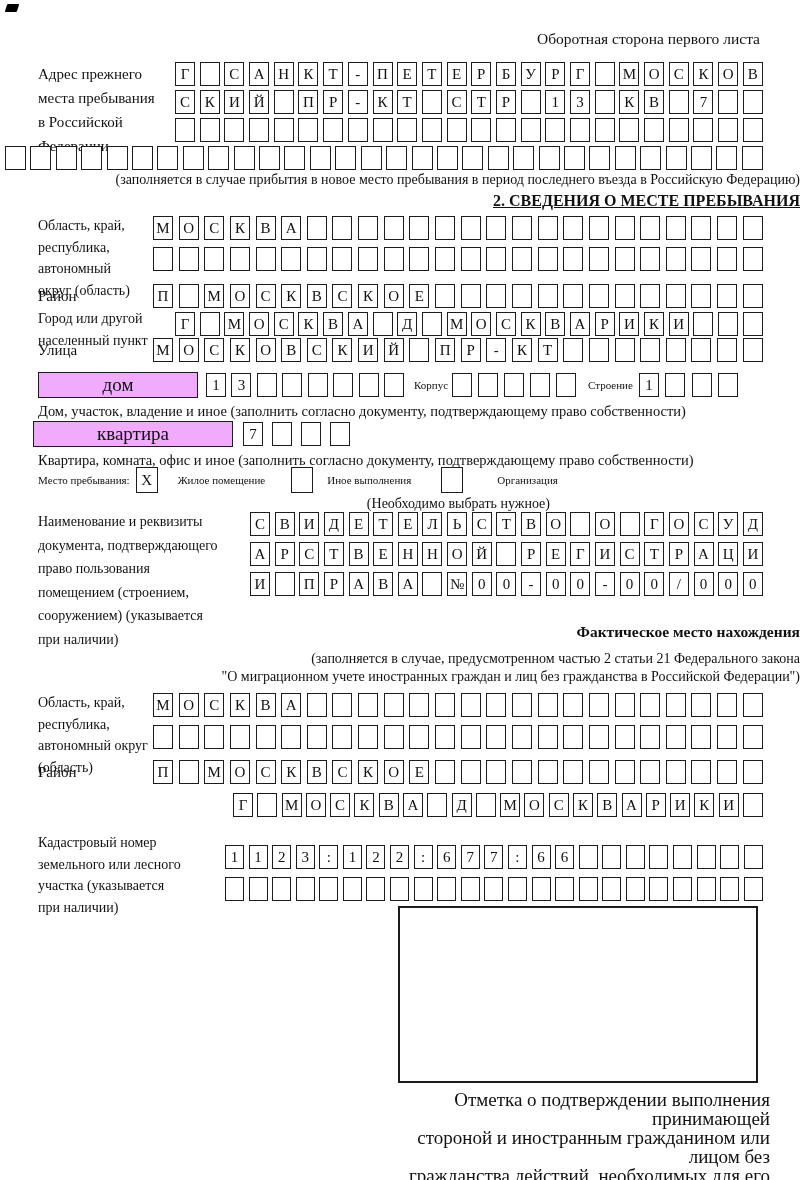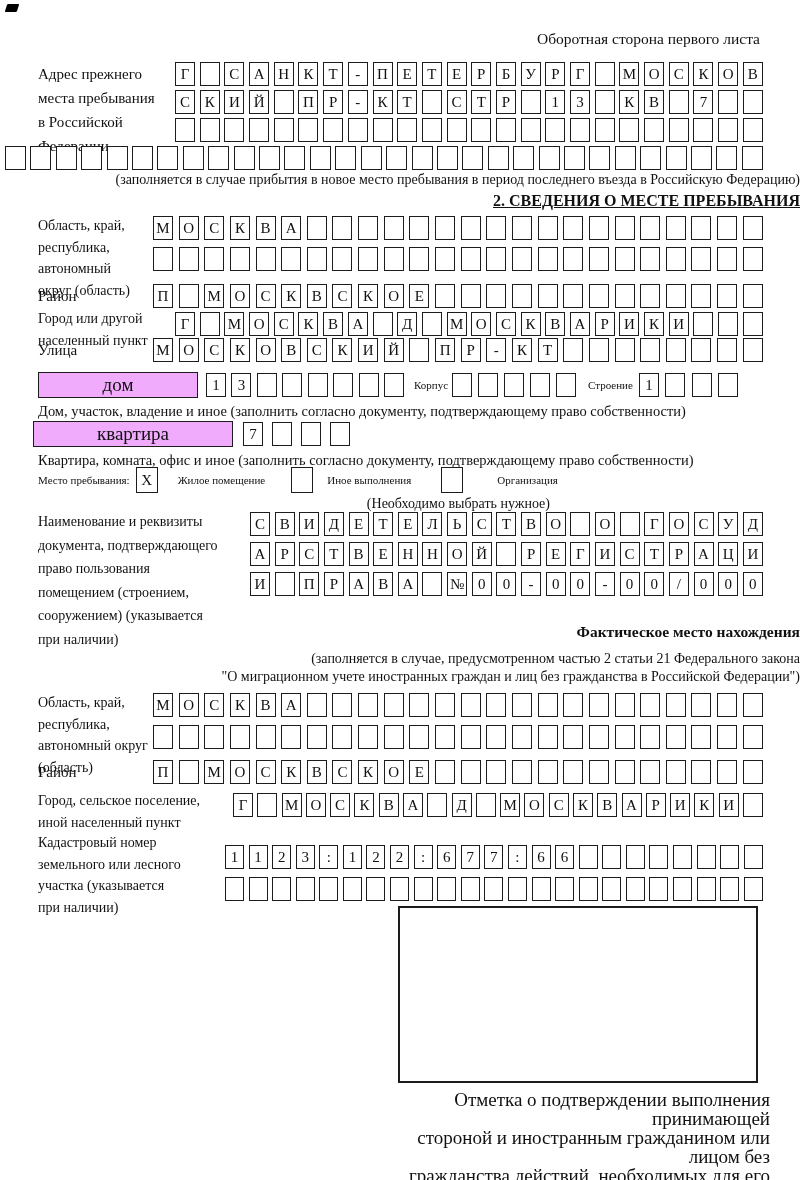--- a/index.html
+++ b/index.html
@@ -515,22 +515,20 @@
       <span class="cell"></span>
       <span class="cell"></span>
       <span class="cell"></span>
       <span class="cell"></span>
       <span class="cell"></span>
       <span class="cell"></span>
       <span class="cell"></span>
       <span class="cell"></span>
     </div>
 
-  <div class="abs lbl-tight" style="left:38px;top:790px;">Город, сельское поселение,
-иной населенный пункт</div>
   <div class="abs cells" style="left:233px;top:793px;width:530px;">
       <span class="cell">Г</span>
       <span class="cell"></span>
       <span class="cell">М</span>
       <span class="cell">О</span>
       <span class="cell">С</span>
       <span class="cell">К</span>
       <span class="cell">В</span>
       <span class="cell">А</span>
       <span class="cell"></span>

